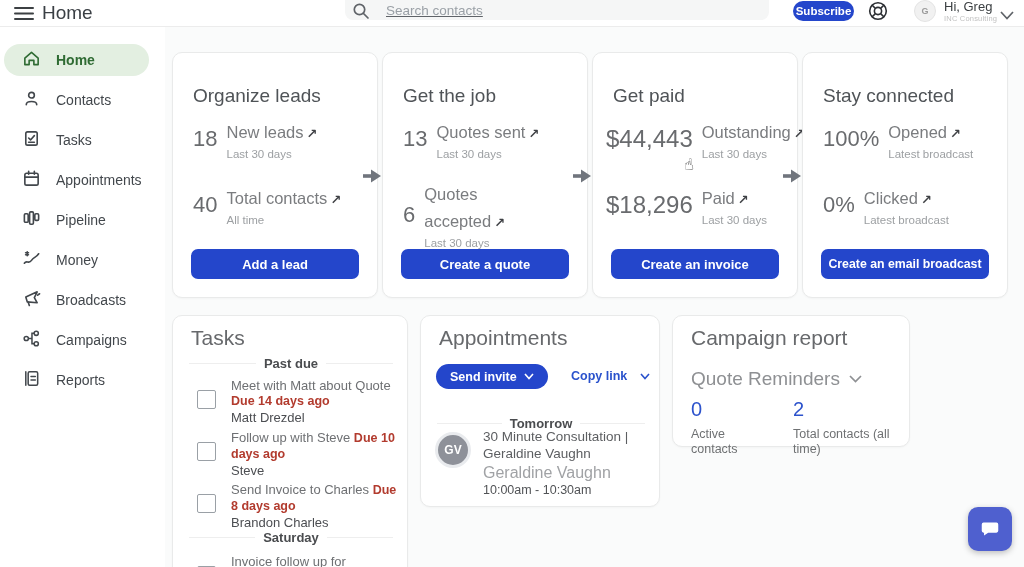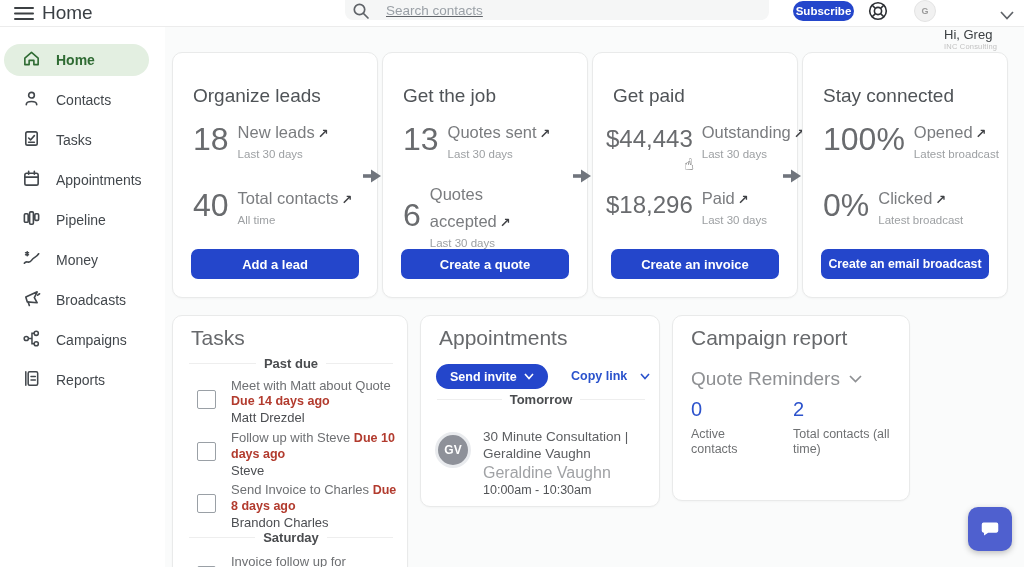--- a/index.html
+++ b/index.html
@@ -15,35 +15,35 @@
   .hamburger { position:absolute; left:14px; top:6px; width:20px; height:15px; cursor:pointer; }
   .h-title { position:absolute; left:42px; top:0; height:27px; line-height:25px; font-size:19px; color:#3a3f44; }
   .search-field { position:absolute; left:345px; top:-12px; width:424px; height:32px; background:#f5f6f6; border-radius:8px; }
   .search-icon { position:absolute; left:352px; top:2px; width:18px; height:18px; color:#5f6368; }
   .search-input { position:absolute; left:386px; top:0; width:300px; height:21px; border:none; background:transparent; outline:none; font-size:13.5px; color:#5f6368; font-family:inherit;text-decoration:underline; }
   .search-input::placeholder { color:#9aa0a6; }
   .subscribe-btn { position:absolute; left:793px; top:1px; width:61px; height:20px; border:none; border-radius:12px; background:var(--accent_blue); color:#fff; font-size:11.5px; font-weight:700; font-family:inherit; cursor:pointer; }
   .help-icon { position:absolute; left:867px; top:0; width:22px; height:22px; color:#2c2f33; cursor:pointer; }
   .avatar { position:absolute; left:914px; top:0; width:22px; height:22px; border-radius:50%; background:#f1f1f1; border:1px solid #e4e4e4; color:#9a9a9a; font-size:9px; font-weight:700; display:flex; align-items:center; justify-content:center; cursor:pointer; }
   .greet { position:absolute; left:944px; top:0; cursor:pointer; }
-  .greet-name { font-size:13px; color:#3c4043; line-height:14px;margin-top:28px; }
+  .greet-name { font-size:13px; color:#3c4043; line-height:14px; }
   .greet-co { font-size:7.5px; color:#c2c2c2; letter-spacing:.2px; }
   .h-chevron { position:absolute; left:1000px; top:6px; width:14px; height:9px; color:#5f6368; cursor:pointer; }
   
   .sidebar { position:absolute; top:27px; left:0; bottom:0; width:165px; background:#fff; padding-top:17px; z-index:10; }
   .side-item { display:flex; align-items:center; gap:15px; height:32px; margin:0 16px 8px 4px; padding-left:18px; border-radius:17px; font-size:14px; color:#42474c; cursor:pointer; }
   .side-item svg { flex:0 0 auto; }
   .side-item.active { background:var(--active_green_bg); color:var(--active_green_text); font-weight:700; }
   
   .card { position:absolute; background:#fff; border:1px solid #e9eaea; border-radius:10px; box-shadow:0 1px 2px rgba(0,0,0,.03); }
   .pcard { top:52px; width:206px; height:246px; }
   .pcard-title { position:absolute; top:32px; left:20px; font-size:19px; color:#4f5357; }
   .metric { position:absolute; left:20px; display:flex; align-items:center; gap:9px; }
   .m1 { top:62px; min-height:48px; } .m2 { top:128px; min-height:48px; }
-  .mval { font-size:32px; color:#696b6e; }
+  .mval { font-size:22px; color:#696b6e; }
   .mlabelwrap { display:flex; flex-direction:column; justify-content:center; }
   .mlabel { font-size:16.5px; color:#7a7c7f; white-space:nowrap; line-height:27px; }
   .msub { font-size:11.5px; color:#9da0a3; margin-top:1px; white-space:nowrap; }
   .extarrow { font-weight:700; color:#3f4145; font-size:13px; margin-left:3px; }
   .pcard[data-idx="1"] .m2 .mlabel { white-space:normal; max-width:90px; }
   .pcard[data-idx="2"] .metric { left:13px; }
   .pcard[data-idx="2"] .mval { font-size:24px; }
   .pbtn { position:absolute; left:18px; right:18px; top:196px; height:30px; border:none; border-radius:7px; background:var(--accent_blue); color:#fff; font-size:13px; font-weight:700; font-family:inherit; cursor:pointer; }
   .pcard[data-idx="3"] .pbtn { font-size:12.3px; }
   .flow-arrow { position:absolute; top:169px; width:20px; height:14px; color:#70757d; }
@@ -55,29 +55,29 @@
   .task { position:absolute; left:0; right:10px; }
   .checkbox { position:absolute; left:24px; top:12px; width:19px; height:19px; border:1.5px solid #9aa0a6; border-radius:2px; background:#fff; cursor:pointer; }
   .task-text { margin-left:58px; width:170px; font-size:13px; line-height:15px; }
   .task-title { color:#6e7073; cursor:pointer; }
   .task-due { color:var(--due_red); font-size:12.5px; font-weight:600; }
   .task-contact { color:#4c4e52; margin-top:1px; }
   
   .appt-card { left:420px; top:315px; width:240px; height:192px; }
   .send-invite { position:absolute; left:15px; top:48px; height:25px; padding:0 14px; border:none; border-radius:13px; background:var(--accent_blue); color:#fff; font-size:12.5px; font-weight:700; font-family:inherit; display:flex; align-items:center; gap:7px; cursor:pointer; }
   .copy-link { position:absolute; left:150px; top:53px; color:var(--link_blue); font-size:12.5px; font-weight:700; display:flex; align-items:center; gap:13px; cursor:pointer; }
-  .appt-divider { top:76px; }
+  .appt-divider { top:100px; }
   .appt-row { position:absolute; left:14px; top:112px; display:flex; gap:12px; }
   .gv-avatar { flex:0 0 auto; width:36px; height:36px; border-radius:50%; background:#8e9199; border:3px solid #e9ebee; color:#fff; font-size:12px; font-weight:700; display:flex; align-items:center; justify-content:center; margin-top:4px; }
   .appt-info { width:168px; }
   .appt-title { font-size:13.5px; color:#5c5e61; line-height:17px; cursor:pointer; }
   .appt-contact { font-size:16px; color:#a0a2a5; margin-top:2px; }
   .appt-time { font-size:12.5px; color:#515356; margin-top:1px; }
   
-  .camp-card { left:672px; top:315px; width:238px; height:186px; }
+  .camp-card { left:672px; top:315px; width:238px; height:132px; }
   .camp-selector { position:absolute; left:18px; top:52px; font-size:19px; color:#8e9093; display:flex; align-items:center; gap:9px; cursor:pointer; }
   .cstat { position:absolute; top:82px; }
   .cstat.s0 { left:18px; } .cstat.s1 { left:120px; }
   .cval { font-size:20px; color:var(--stat_blue); cursor:pointer; }
   .clabel { font-size:12.5px; color:#6f7173; line-height:15px; margin-top:6px; }
   .cstat.s0 .clabel { width:60px; } .cstat.s1 .clabel { width:112px; }
   
   .keap-logo { position:absolute; left:14px; top:512px; width:46px; height:44px; color:var(--logo_green); }
   .chat-btn { position:absolute; left:968px; top:507px; width:44px; height:44px; border:none; border-radius:10px; background:var(--chat_indigo); box-shadow:0 2px 6px rgba(0,0,0,.25); display:flex; align-items:center; justify-content:center; cursor:pointer; }
   .cursor-pointer { position:absolute; left:684px; top:155px; font-size:16px; color:#3c3c3c; transform:rotate(-8deg); pointer-events:none; z-index:30; }

